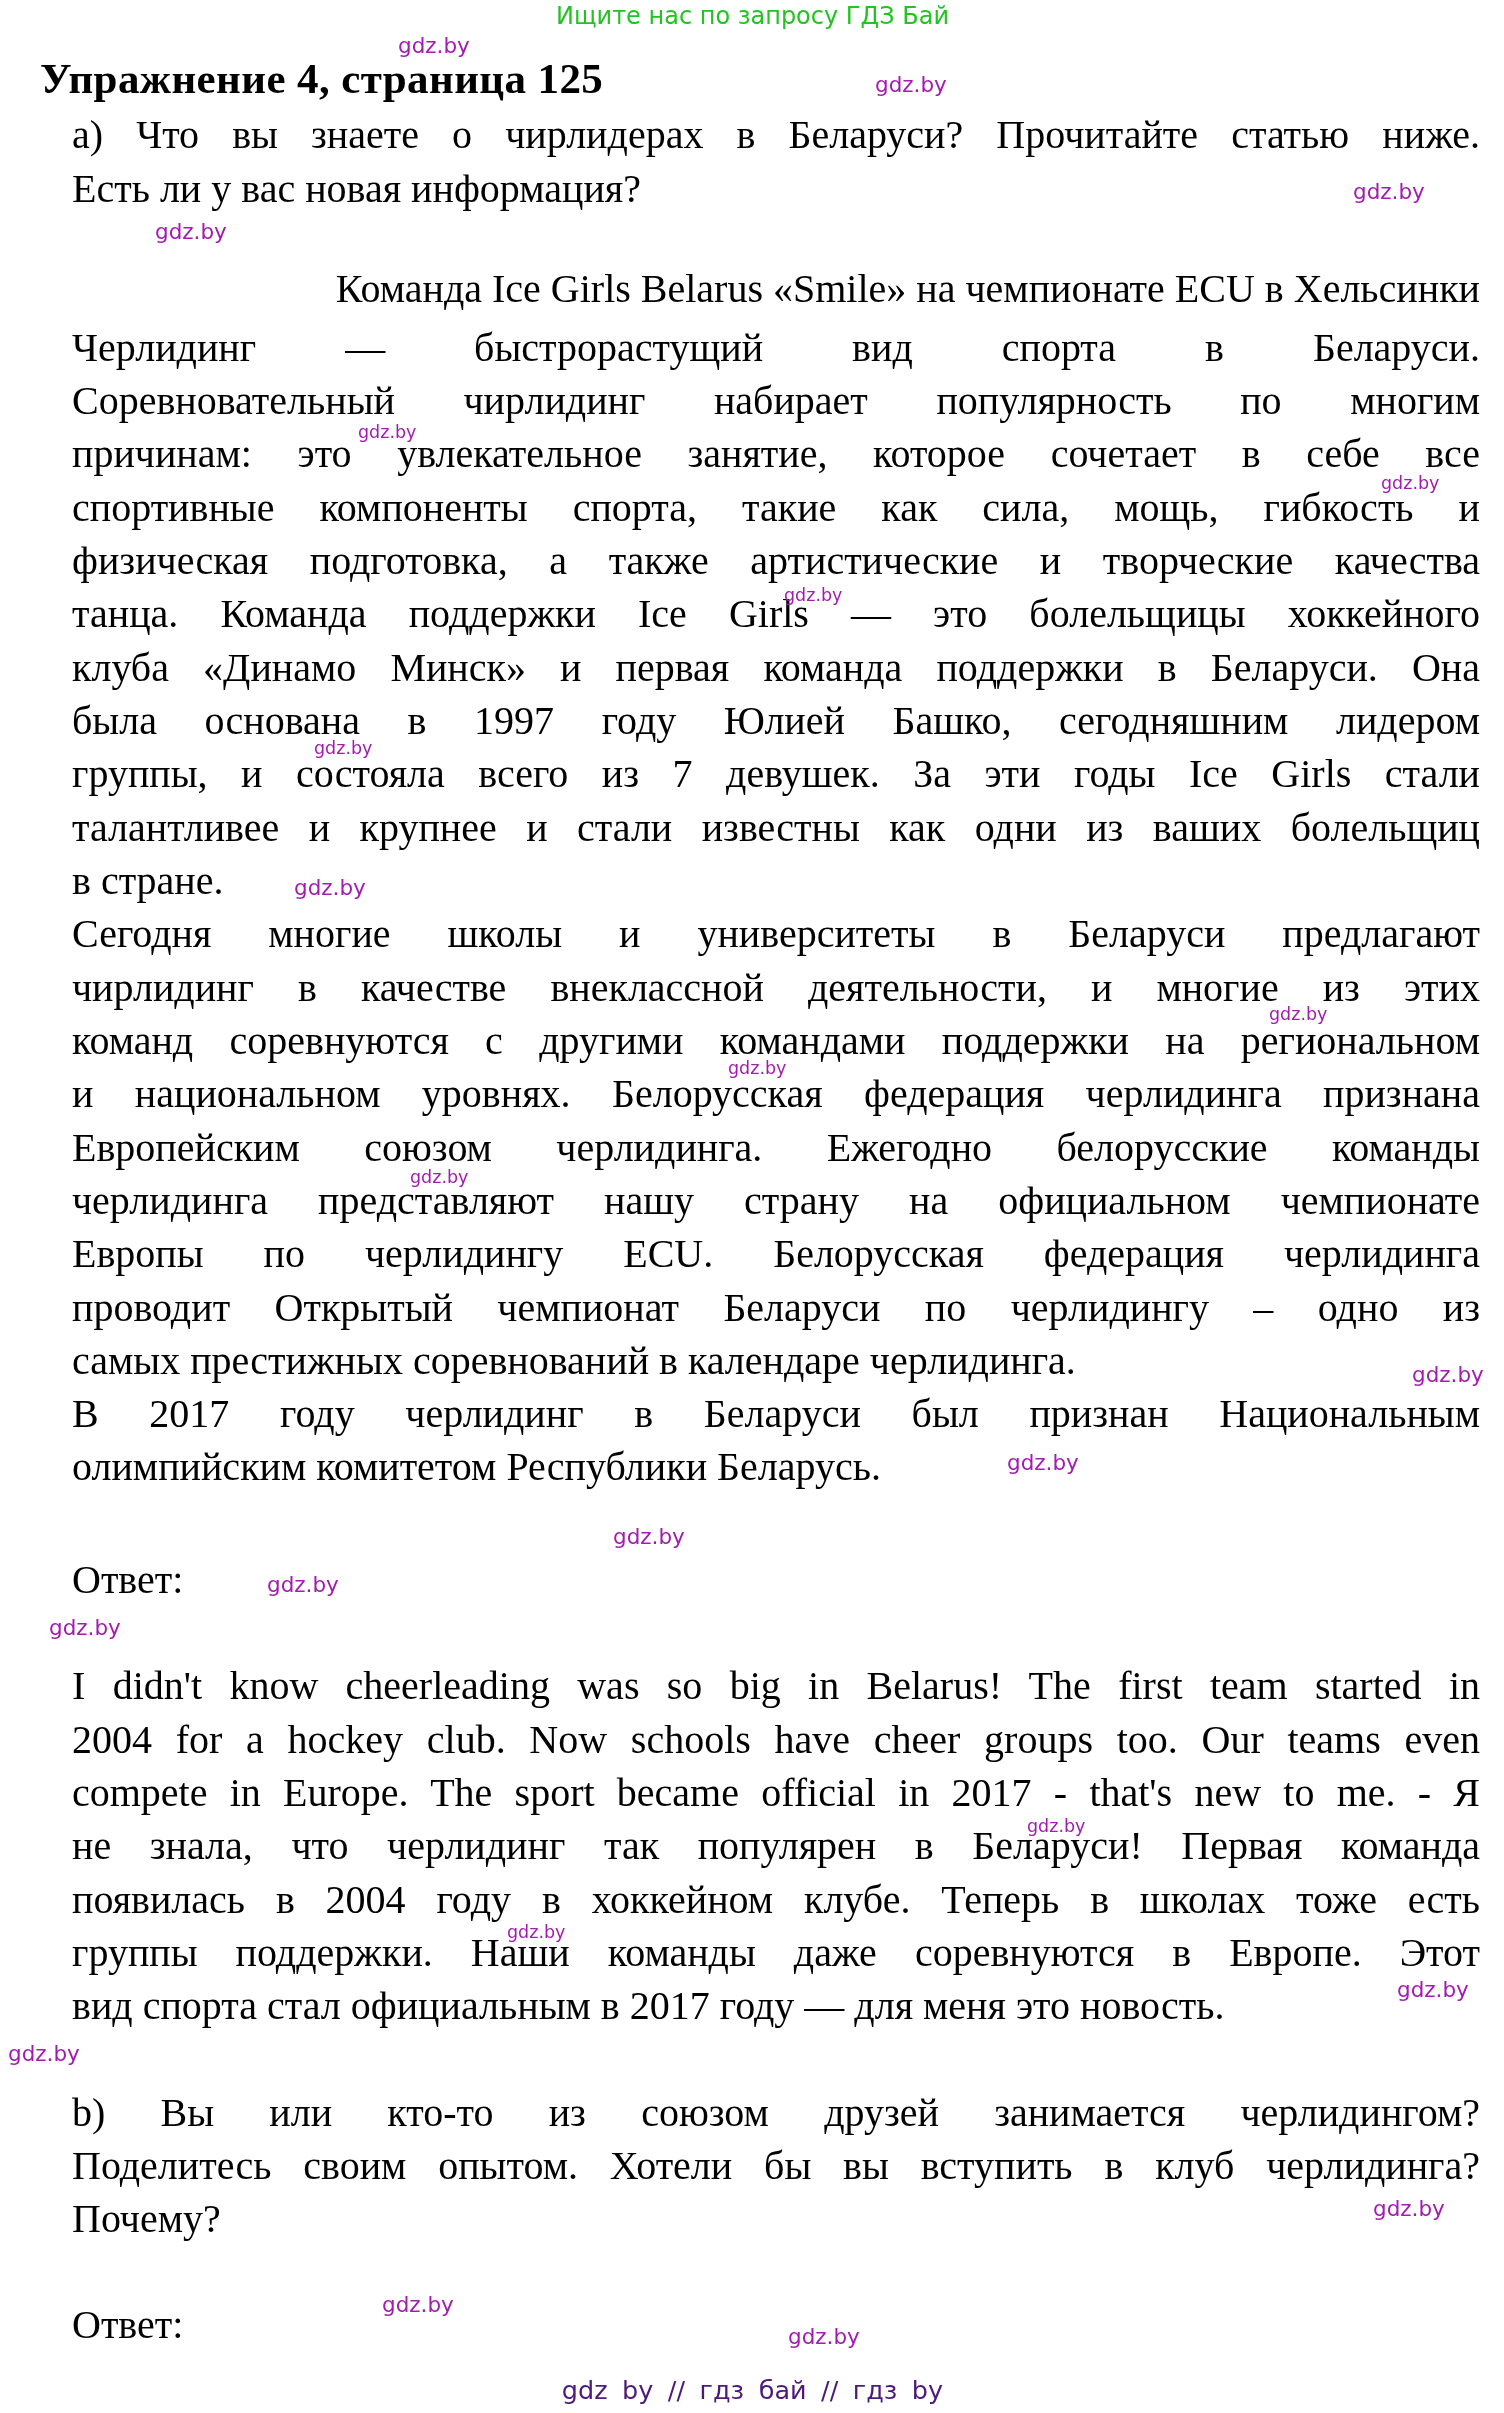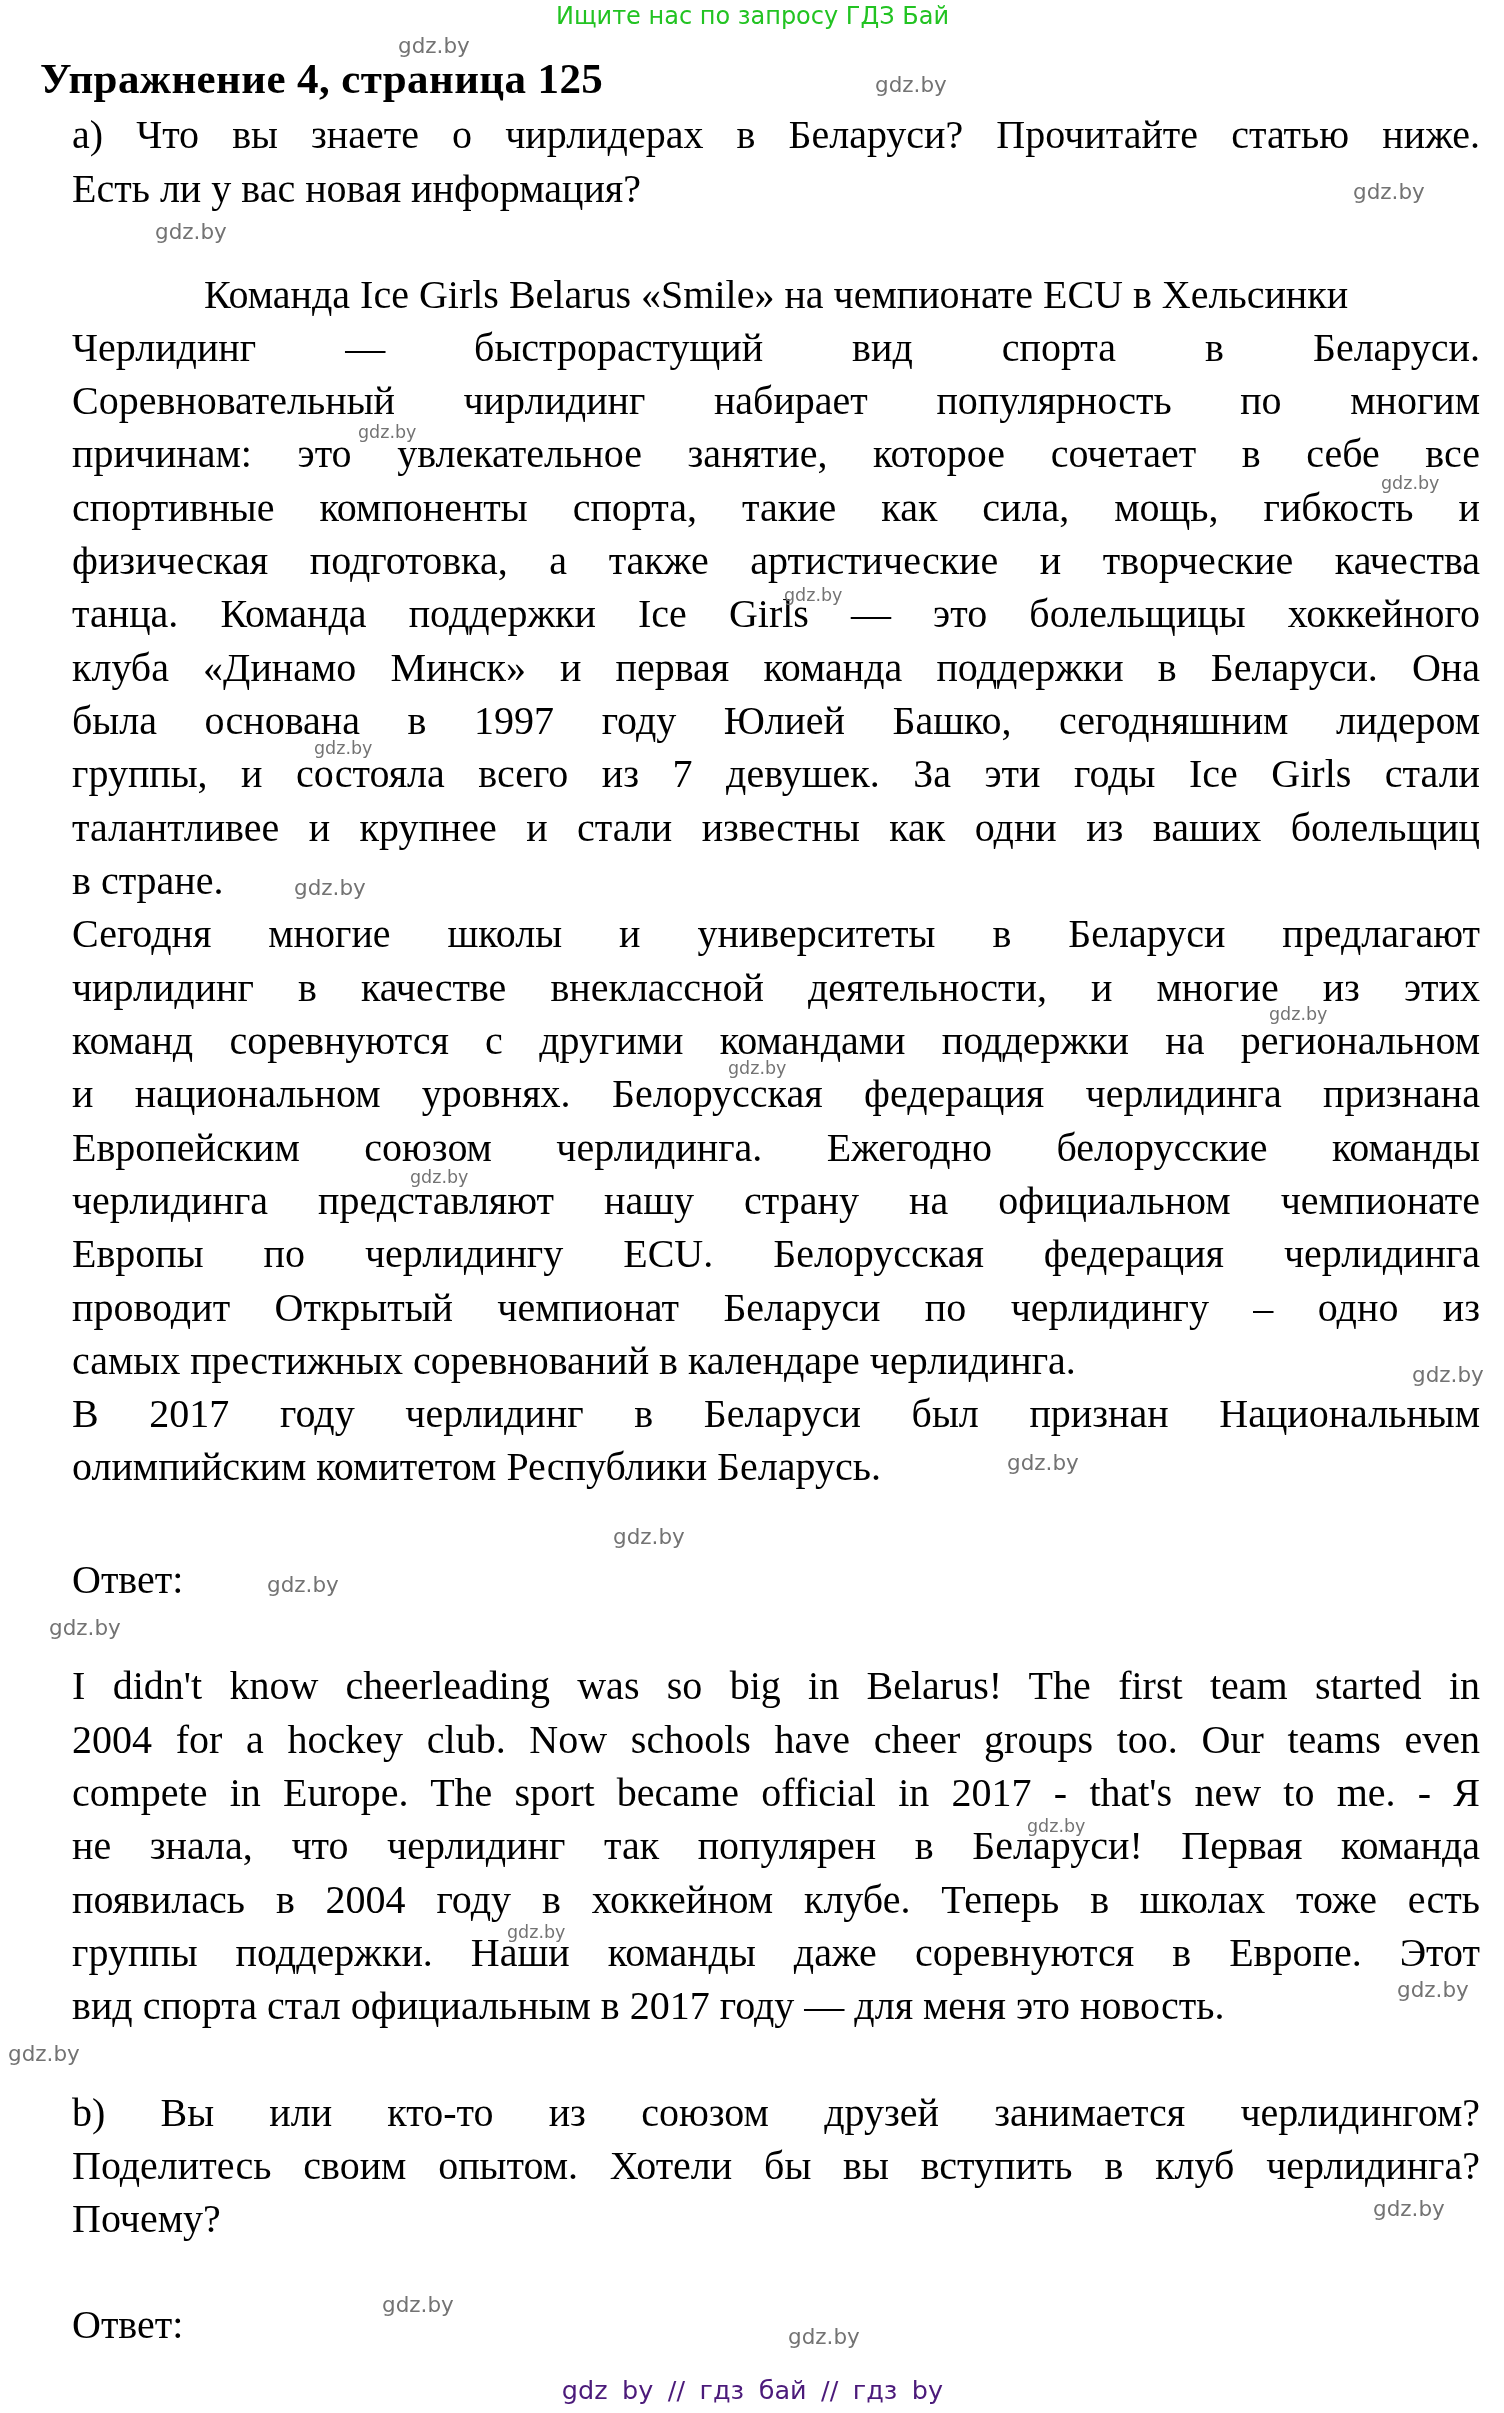--- a/index.html
+++ b/index.html
@@ -5,36 +5,36 @@
   html, body { margin:0; padding:0; background:#ffffff; }
   body { width:1505px; height:2413px; position:relative; overflow:hidden; }
   .banner { position:absolute; left:0; top:1.6px; width:1505px; text-align:center;
     font-family:"DejaVu Sans", sans-serif; font-size:24px; color:#22c322; }
   .title { position:absolute; left:40px; top:54px; font-family:"Liberation Serif", serif;
     font-weight:bold; font-size:43px; color:#000; letter-spacing:0.4px; }
   .line { position:absolute; left:40px; width:1408px; font-family:"Liberation Serif", serif;
     font-size:40px; color:#000; white-space:nowrap; line-height:48px;margin-left:32px; }
   .j { text-align:justify; text-align-last:justify; white-space:normal; height:48px; overflow:hidden; }
   .c { text-align:center; }
-  .wm { position:absolute; font-family:"DejaVu Sans", sans-serif; font-size:21.5px; color:#737373; }
+  .wm { position:absolute; font-family:"DejaVu Sans", sans-serif; font-size:21.5px; color:#a21caf; }
   .wm.sm { font-size:17.5px; }
   .footer { position:absolute; left:0; top:2375px; width:1505px; text-align:center;
     font-family:"DejaVu Sans", sans-serif; font-size:25.5px; color:#4b1a7a; word-spacing:6.4px; }
 </style>
 </head>
 <body>
 
 <div class="banner">Ищите нас по запросу ГДЗ Бай</div>
 
 <div class="title">Упражнение 4, страница 125</div>
 
 <div class="line j" style="top:111px;">а) Что вы знаете о чирлидерах в Беларуси? Прочитайте статью ниже.</div>
 <div class="line" style="top:165px;">Есть ли у вас новая информация?</div>
 
-<div class="line c" style="top:271px;">Команда Ice Girls Belarus «Smile» на чемпионате ECU в Хельсинки</div>
+<div class="line c" style="top:265px;text-align:right;">Команда Ice Girls Belarus «Smile» на чемпионате ECU в Хельсинки</div>
 
 <div class="line j" style="top:324px;">Черлидинг — быстрорастущий вид спорта в Беларуси.</div>
 <div class="line j" style="top:377px;">Соревновательный чирлидинг набирает популярность по многим</div>
 <div class="line j" style="top:430px;">причинам: это увлекательное занятие, которое сочетает в себе все</div>
 <div class="line j" style="top:484px;">спортивные компоненты спорта, такие как сила, мощь, гибкость и</div>
 <div class="line j" style="top:537px;">физическая подготовка, а также артистические и творческие качества</div>
 <div class="line j" style="top:590px;">танца. Команда поддержки Ice Girls — это болельщицы хоккейного</div>
 <div class="line j" style="top:644px;">клуба «Динамо Минск» и первая команда поддержки в Беларуси. Она</div>
 <div class="line j" style="top:697px;">была основана в 1997 году Юлией Башко, сегодняшним лидером</div>
 <div class="line j" style="top:750px;">группы, и состояла всего из 7 девушек. За эти годы Ice Girls стали</div>

